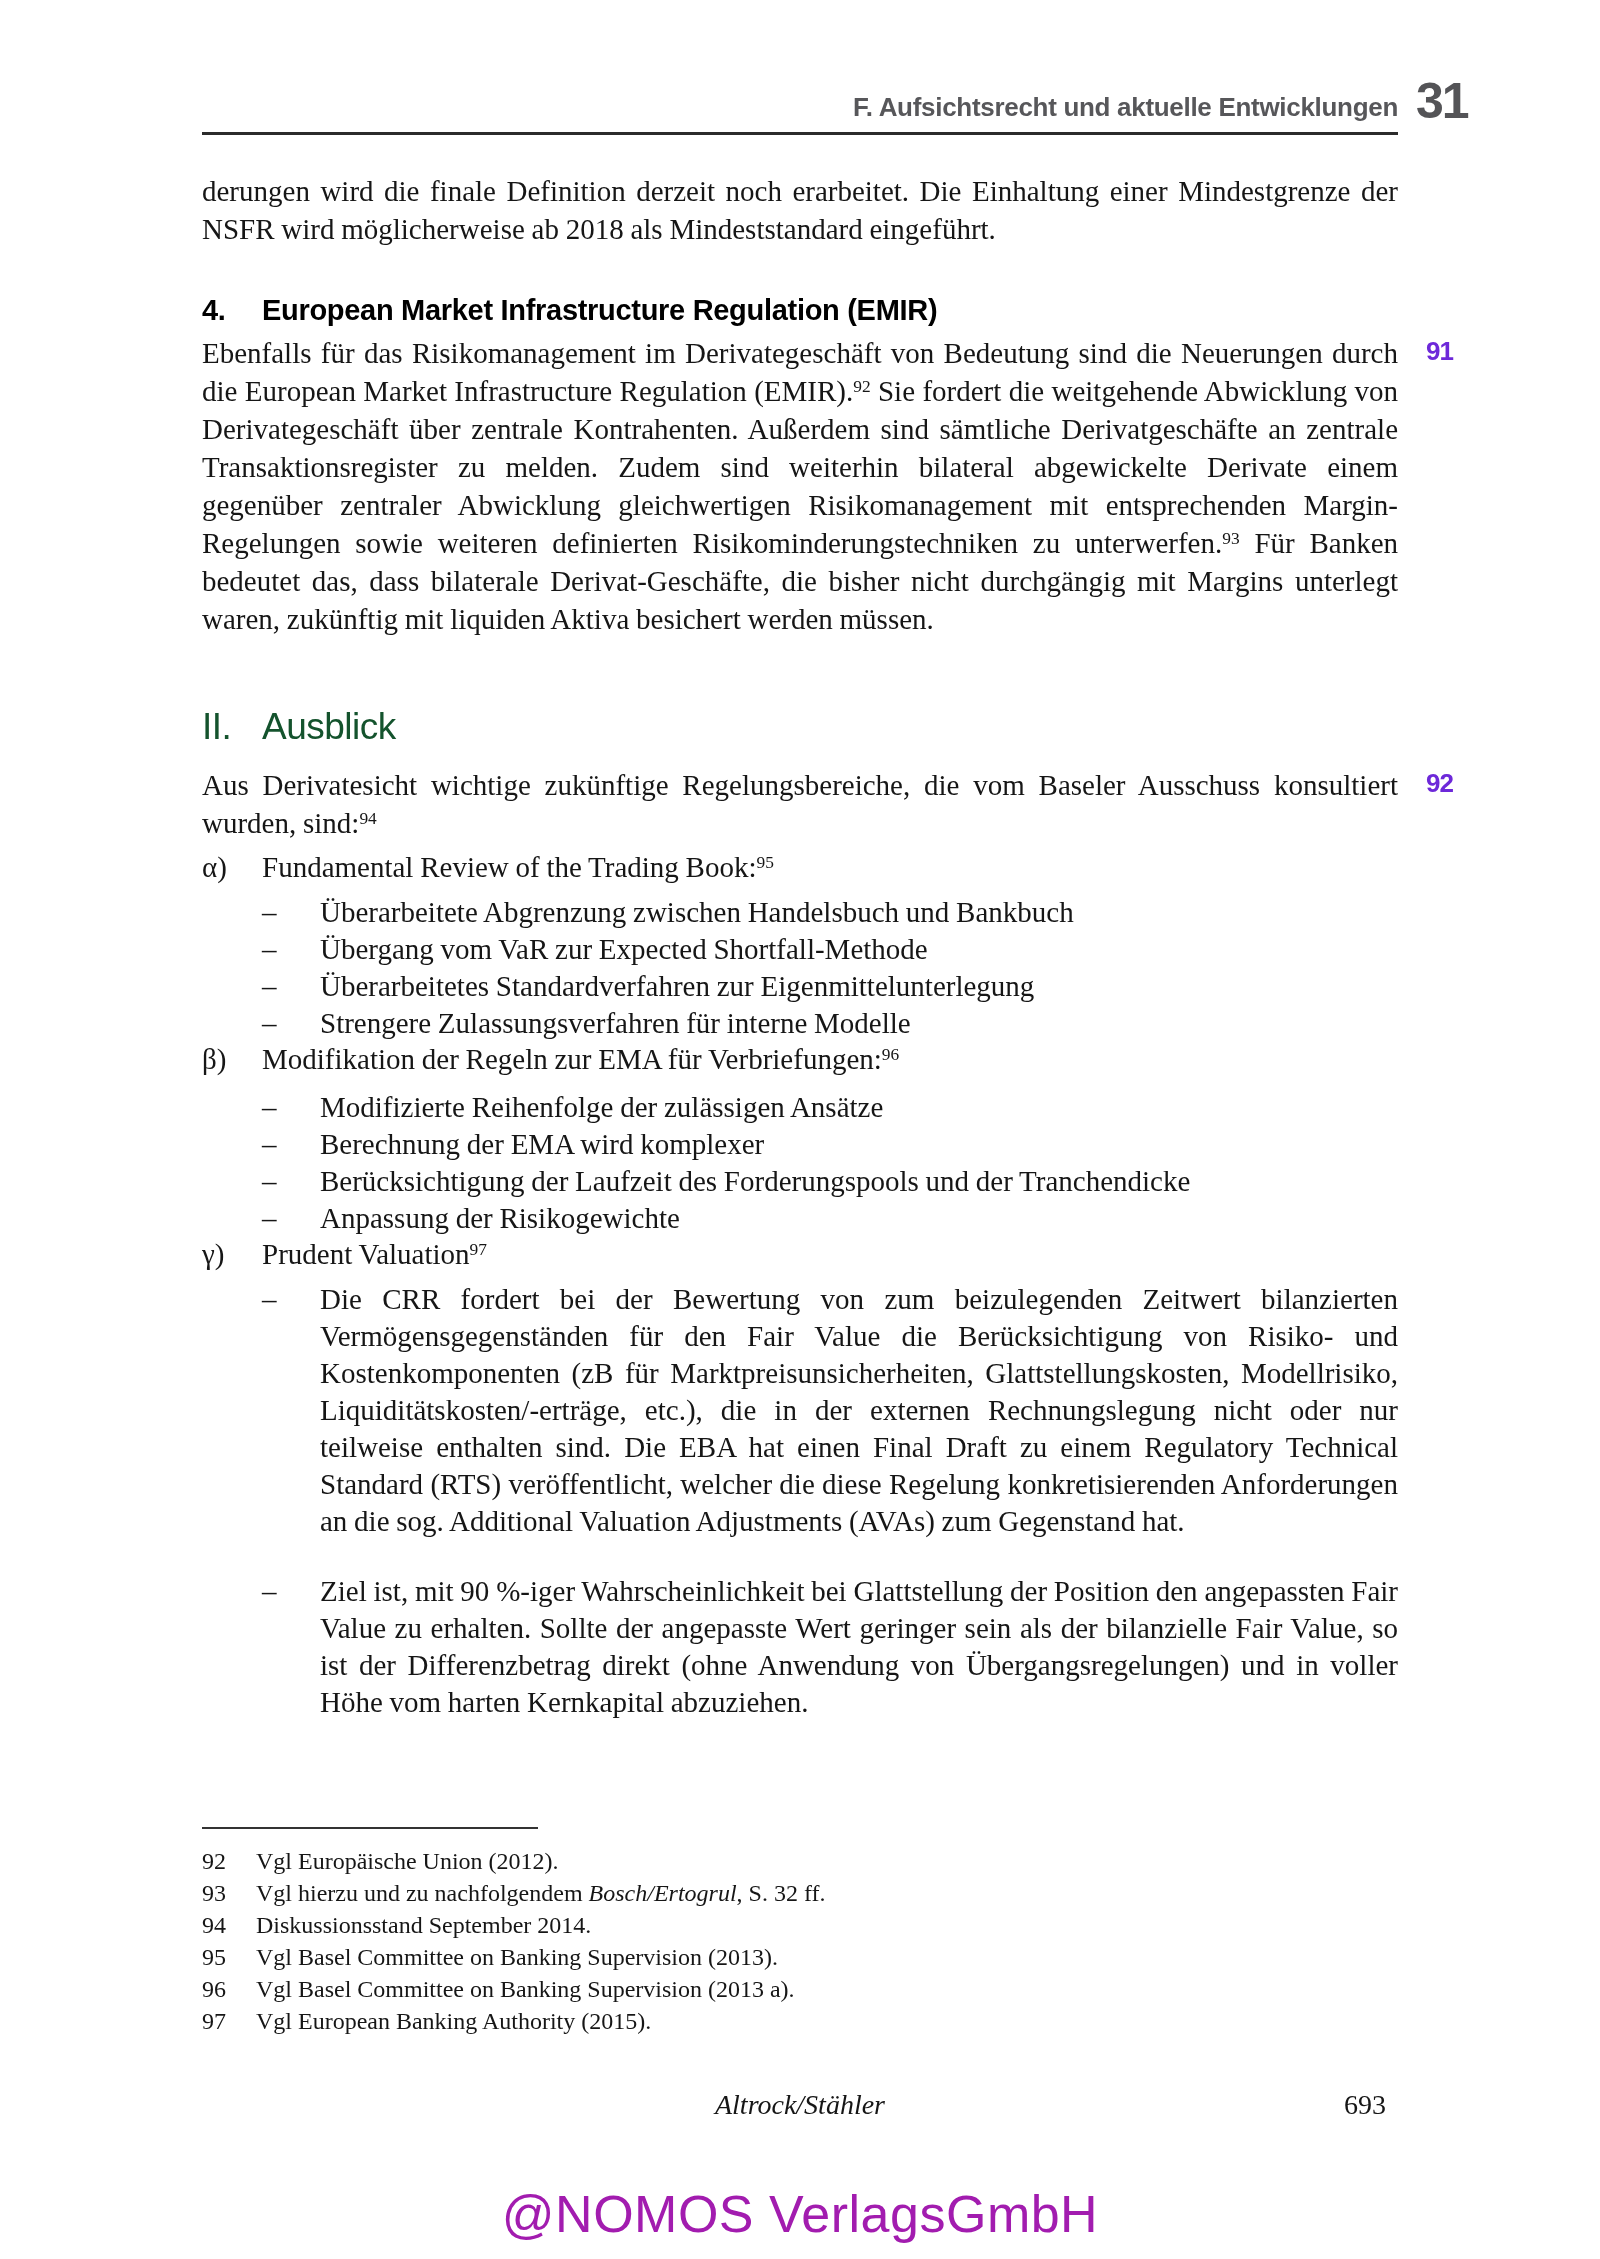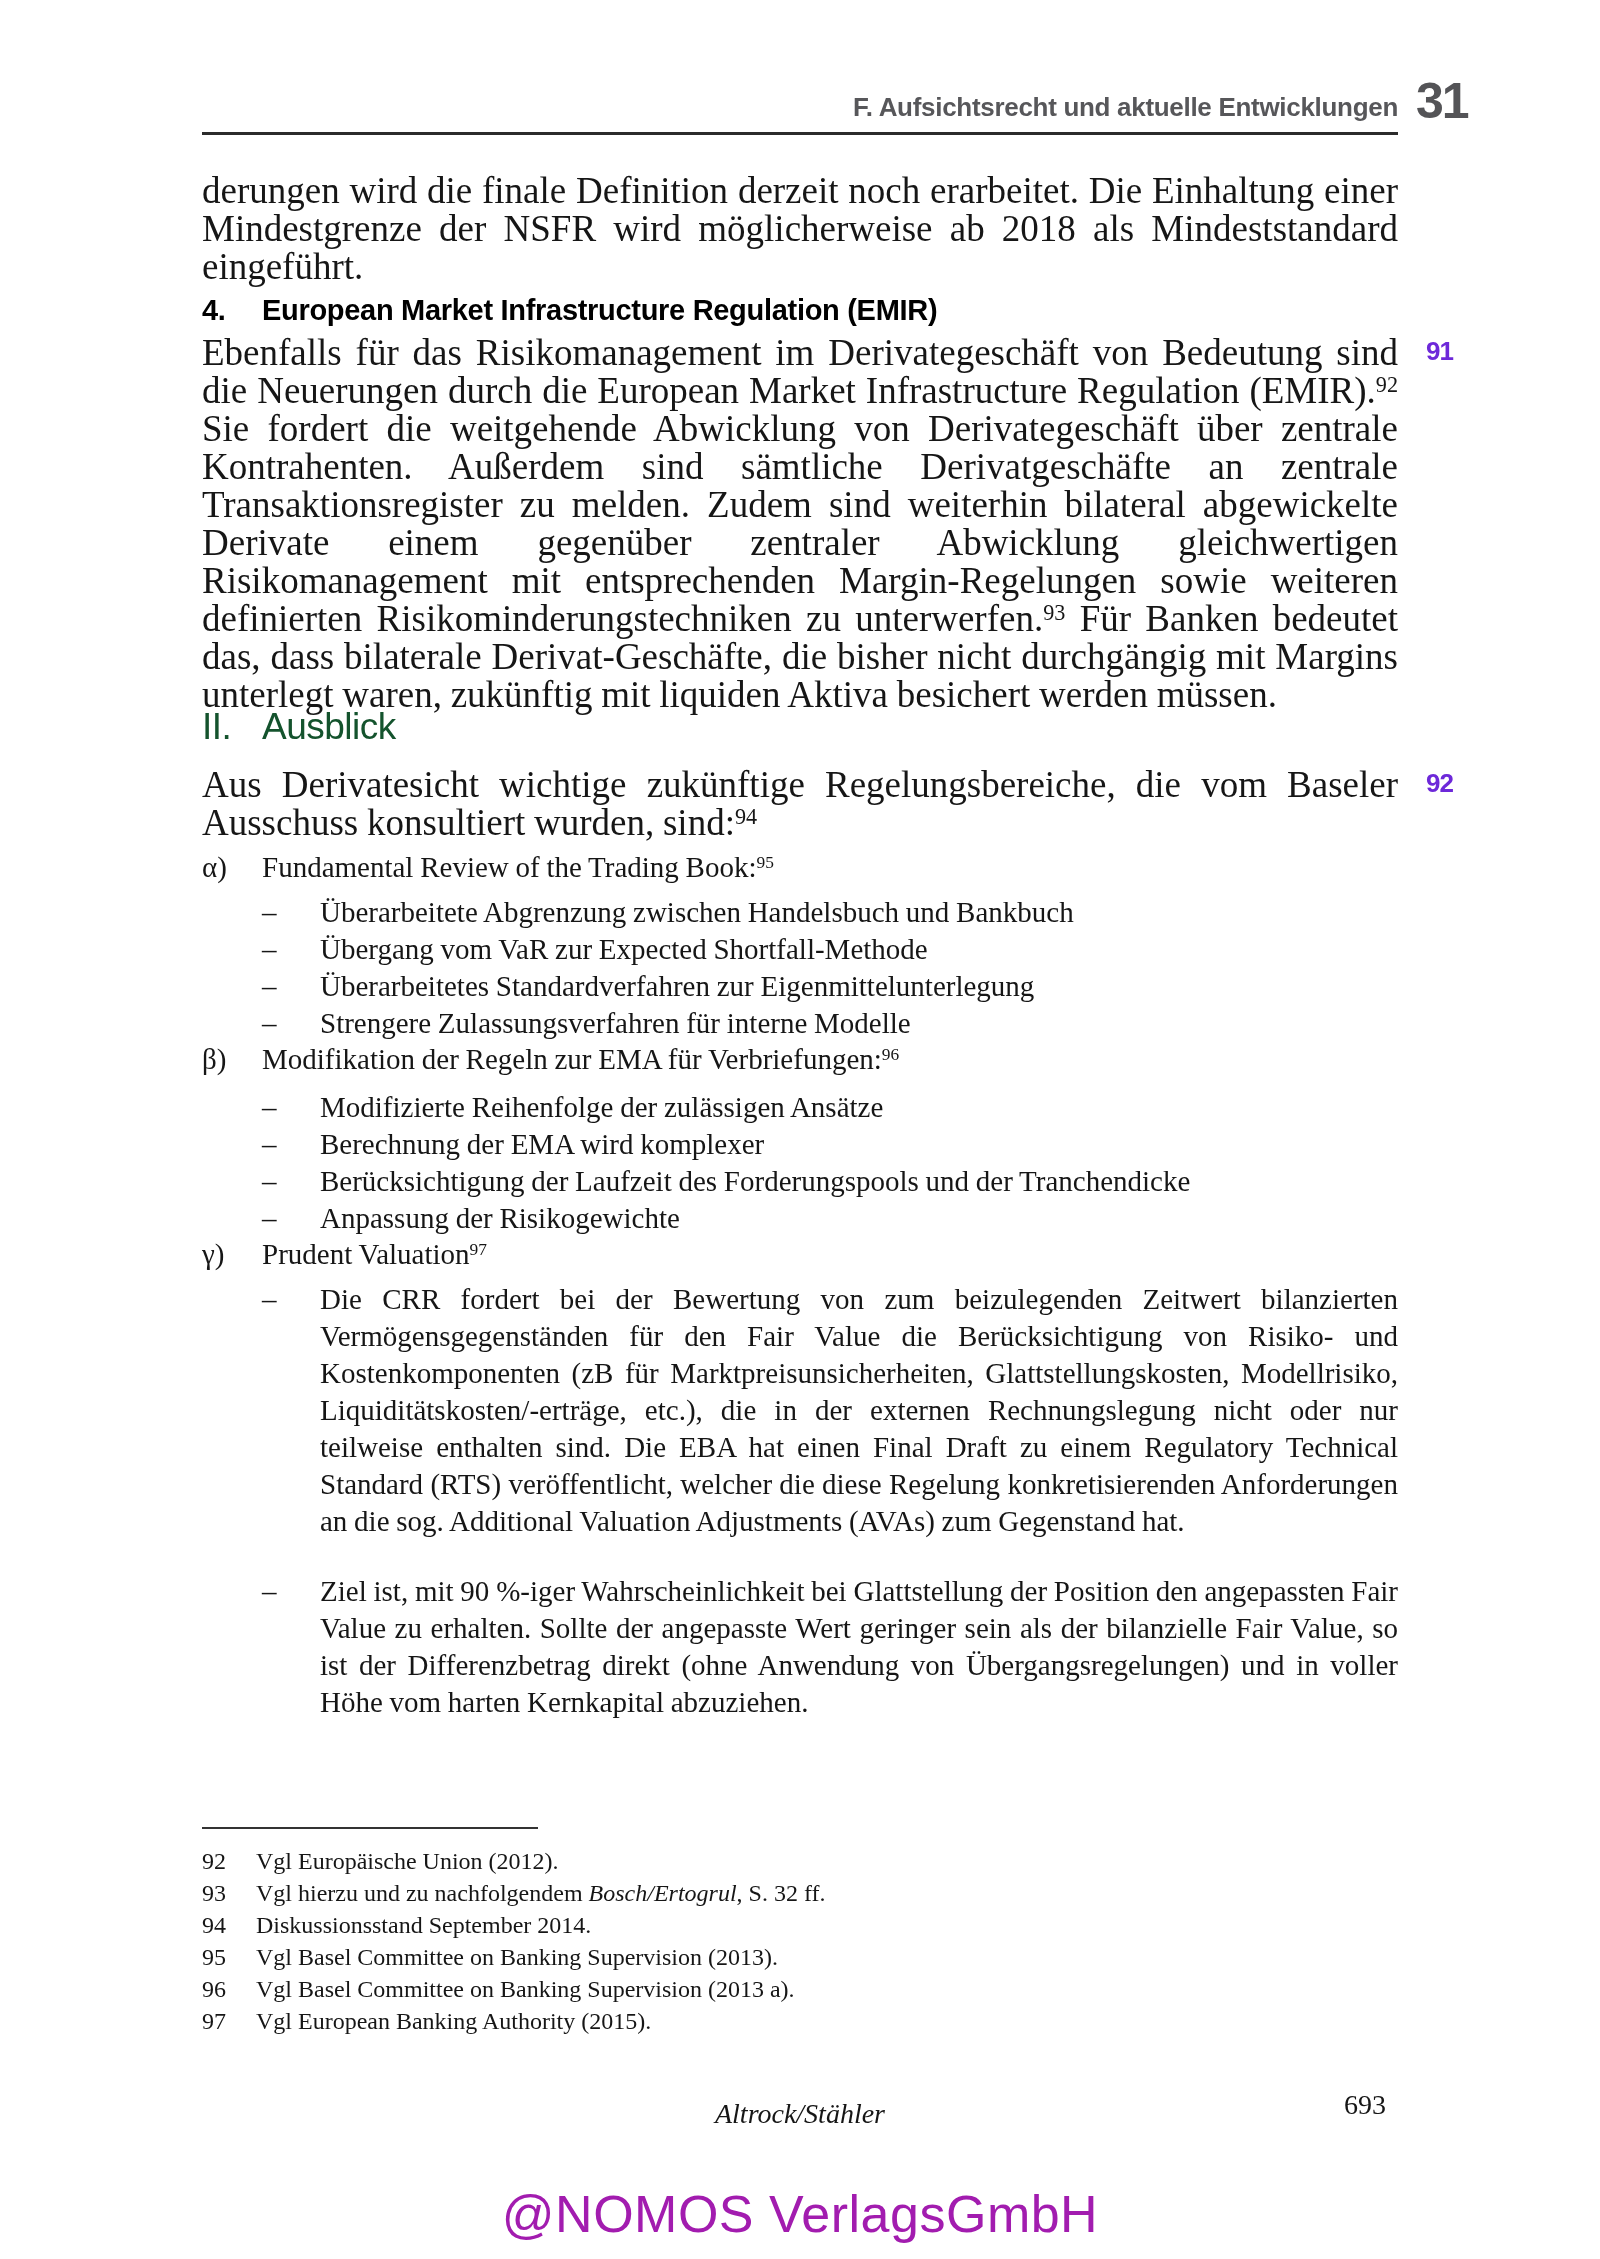--- a/index.html
+++ b/index.html
@@ -26,21 +26,21 @@
     font-weight:bold;font-size:50px;line-height:50px;
     color:#545457;letter-spacing:-2px;
   }
   .hdr-rule{
     position:absolute;top:132px;left:202px;width:1196px;height:3px;
     background:#2b2b2b;
   }
   
   .para{
     position:absolute;left:202px;width:1196px;
-    font-size:37px;line-height:38px;
+    font-size:29px;line-height:38px;
     word-spacing:-0.5px;
   }
   .justify{text-align:justify;}
   .sup{
     font-size:0.6em;line-height:0;
     position:relative;top:-0.5em;vertical-align:baseline;
   }
   
   .h4{
     position:absolute;left:202px;width:1196px;
@@ -82,21 +82,21 @@
   .fnblock{position:absolute;top:1845px;left:202px;width:1196px;}
   .fnrow{
     position:relative;padding-left:54px;
     font-size:24px;line-height:32px;
   }
   .fnnum{position:absolute;left:0;top:0;}
   
   .footer-authors{
     position:absolute;top:2086px;left:202px;width:1196px;
     text-align:center;font-style:italic;
-    font-size:28px;line-height:38px;margin-top:9px;
+    font-size:28px;line-height:38px;
   }
   .footer-page{
     position:absolute;top:2086px;left:190px;width:1196px;
     text-align:right;font-size:28px;line-height:38px;
   }
   
   .watermark{
     position:absolute;top:2186px;left:0;width:1600px;
     text-align:center;
     font-family:"Liberation Sans","DejaVu Sans",sans-serif;

